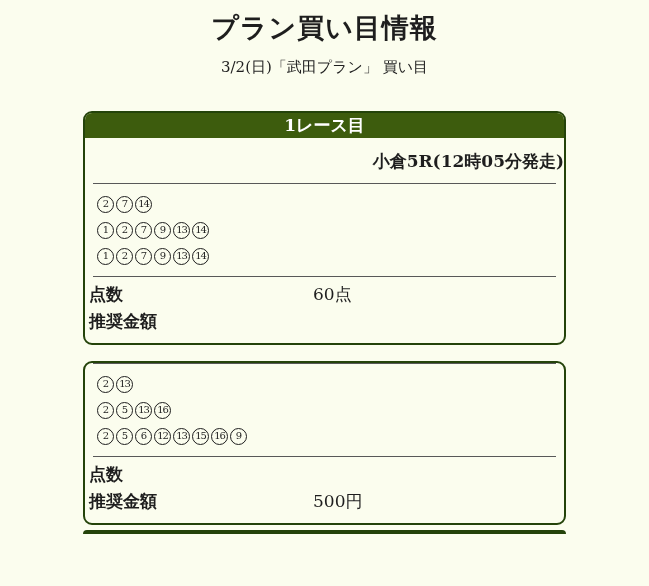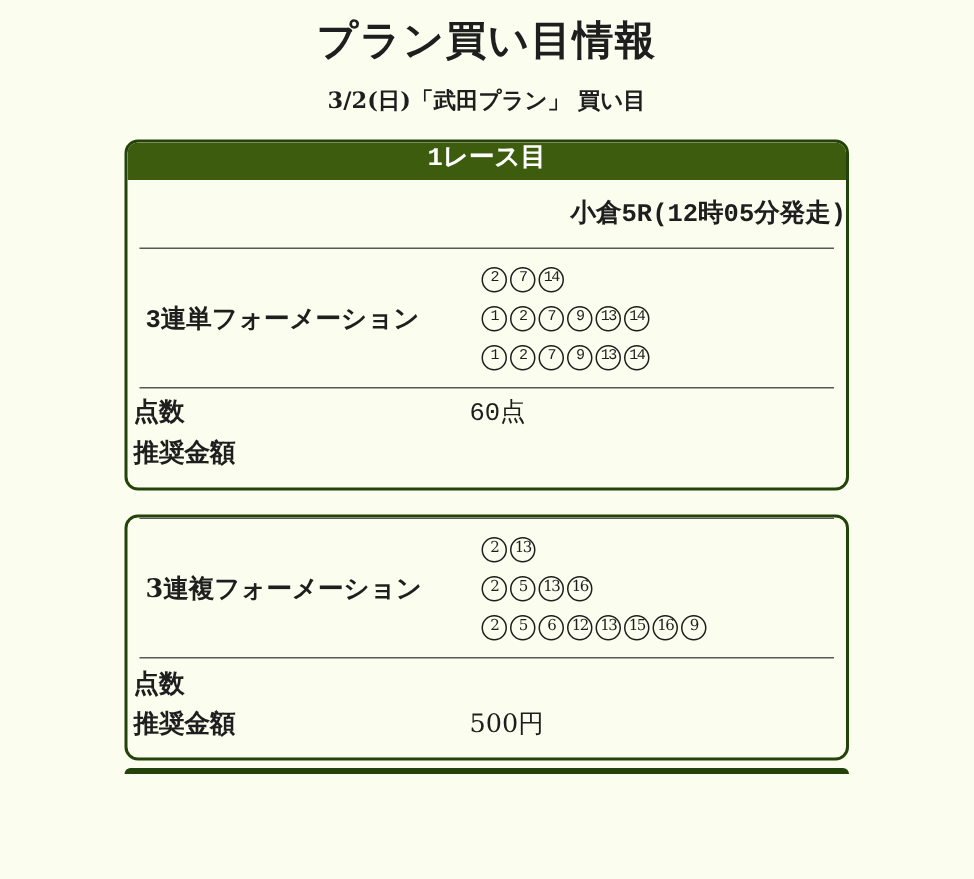--- a/index.html
+++ b/index.html
@@ -20,34 +20,33 @@
     font-size: 27px;
     line-height: 33px;
     font-weight: bold;
     text-align: center;
     letter-spacing: 1px;
   }
   .page-subtitle {
     margin: 13px 0 0;
     font-size: 15px;
     line-height: 20px;
-    font-weight: bold;
+    font-weight: normal;
     text-align: center;
   }
   .card {
     width: 479px;
     margin: 16px auto 0;
     border: 2px solid var(--card-border, #24430a);
     border-radius: 9px;
     overflow: hidden;
     background: var(--page-bg, #fbfdee);
   }
   .card.first {
-    margin-top: 16px;
-    font-family: Liberation Mono, monospace;
+    margin-top: 34px;
   }
   .card-header {
     background: var(--header-bg, #3d5c0d);
     color: var(--header-text, #ffffff);
     font-weight: bold;
     font-size: 17px;
     line-height: 18px;
     text-align: center;
     padding: 3px 0 4px;
   }
@@ -122,21 +121,20 @@
 <div>
 
   <h1 class="page-title">プラン買い目情報</h1>
   <div class="page-subtitle">3/2(日)「武田プラン」 買い目</div>
 
   <section class="card first">
     <div class="card-header">1レース目</div>
     <div class="race-name">小倉5R(12時05分発走)</div>
     <hr class="divider">
     <div class="formation">
-      <div class="row-label">3連単フォーメーション</div>
       <div class="circles-col">
         <div class="circle-line">
             <span class="num">2</span>
             <span class="num">7</span>
             <span class="num">14</span>
           </div>
         <div class="circle-line">
             <span class="num">1</span>
             <span class="num">2</span>
             <span class="num">7</span>
@@ -162,21 +160,20 @@
       </div>
       <div class="stat-row">
         <div class="row-label">推奨金額</div>
       </div>
     </div>
   </section>
 
   <section class="card">
     <hr class="divider">
     <div class="formation">
-      <div class="row-label">3連複フォーメーション</div>
       <div class="circles-col">
         <div class="circle-line">
             <span class="num">2</span>
             <span class="num">13</span>
           </div>
         <div class="circle-line">
             <span class="num">2</span>
             <span class="num">5</span>
             <span class="num">13</span>
             <span class="num">16</span>

